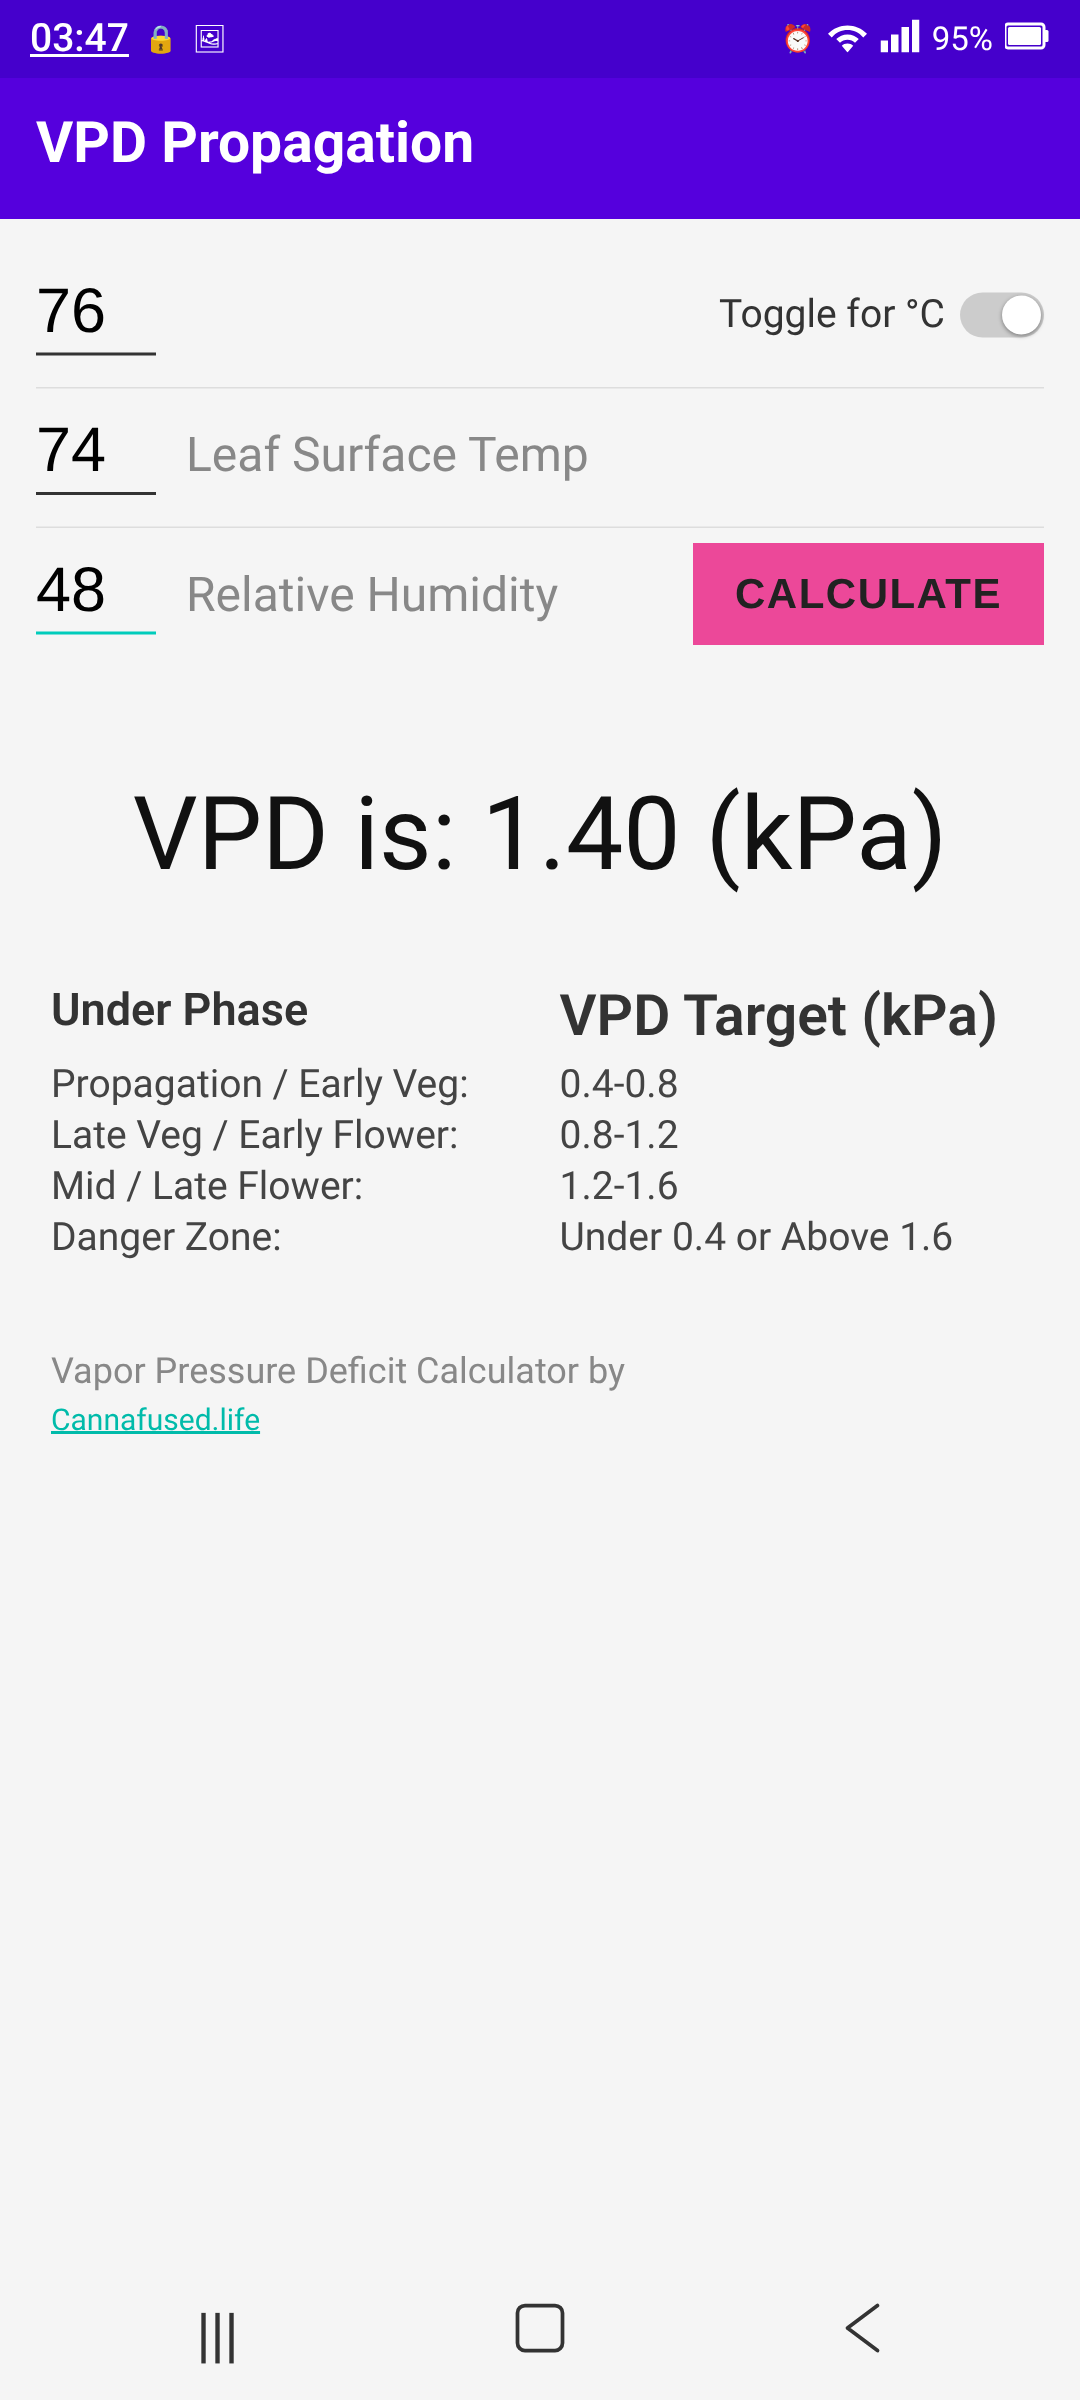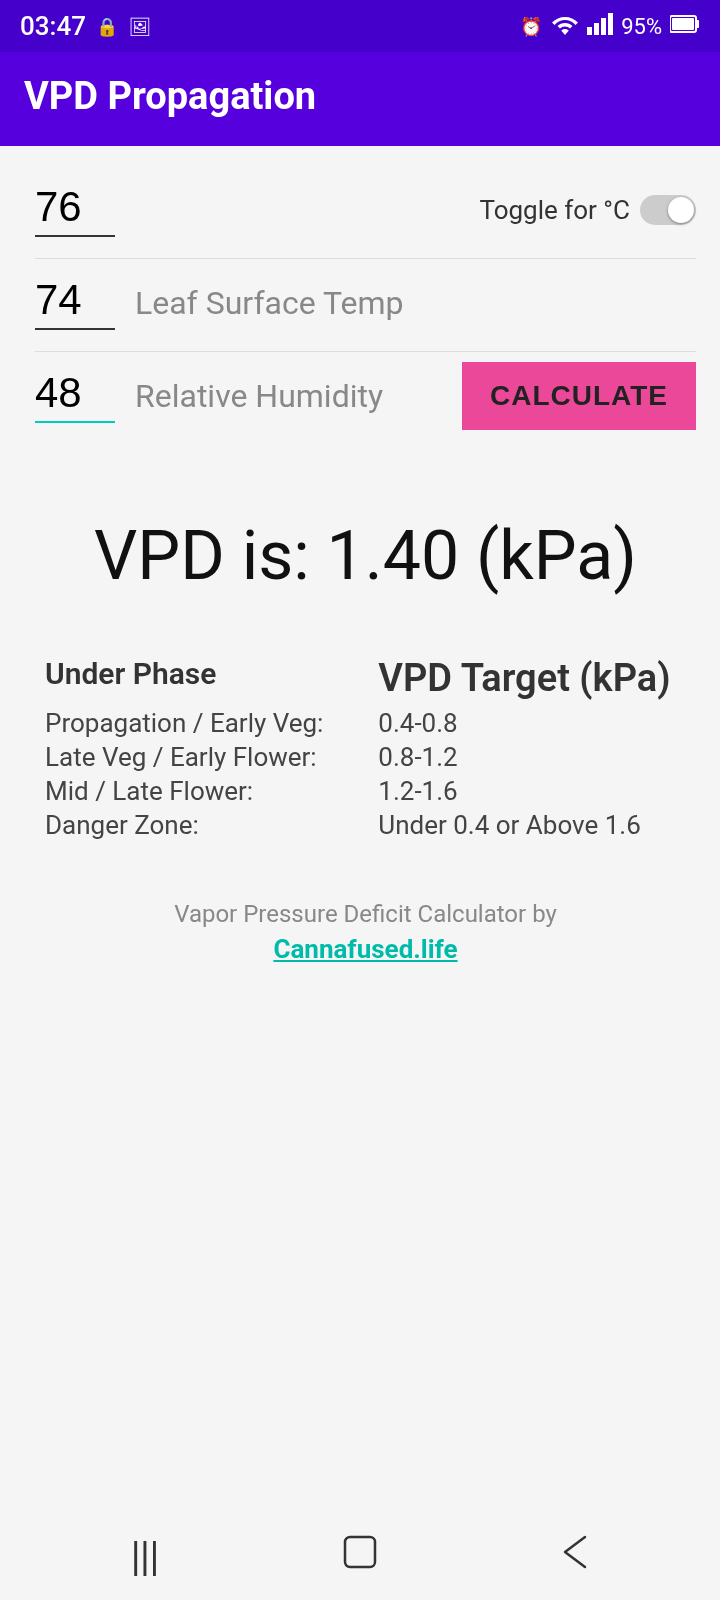--- a/index.html
+++ b/index.html
@@ -25,20 +25,21 @@
     }
     .status-left {
       display: flex;
       align-items: center;
       gap: 10px;
     }
     .status-time {
       color: white;
       font-size: 26px;
       font-weight: 500;
+      text-decoration: underline;
     }
     .status-icon {
       color: white;
       font-size: 18px;
     }
     .status-right {
       display: flex;
       align-items: center;
       gap: 8px;
     }
@@ -56,21 +57,21 @@
     .app-title {
       color: white;
       font-size: 38px;
       font-weight: bold;
     }
 
     
     .main-content {
       flex: 1;
       background: #f5f5f5;
-      padding: 24px 24px 0 35px;
+      padding: 24px 24px 0 24px;
     }
 
     
     .input-row {
       display: flex;
       align-items: center;
       margin-bottom: 8px;
       min-height: 80px;
     }
     .input-value-wrap {
@@ -182,34 +183,32 @@
       color: #444;
     }
     .table-cell-vpd {
       width: 48%;
       font-size: 26px;
       color: #444;
     }
 
     
     .footer {
-      text-align: center;
       padding: 30px 10px 10px 10px;
     }
     .footer-text {
       font-size: 24px;
       color: #888;
       margin-bottom: 6px;
     }
     .footer-link {
-      font-size: 26px;
+      font-size: 20px;
       color: #00bbaa;
       text-decoration: underline;
       cursor: pointer;
-      font-weight: bold;
     }
 
     
     .nav-bar {
       width: 100%;
       height: 88px;
       background: #f5f5f5;
       display: flex;
       align-items: center;
       justify-content: space-around;

